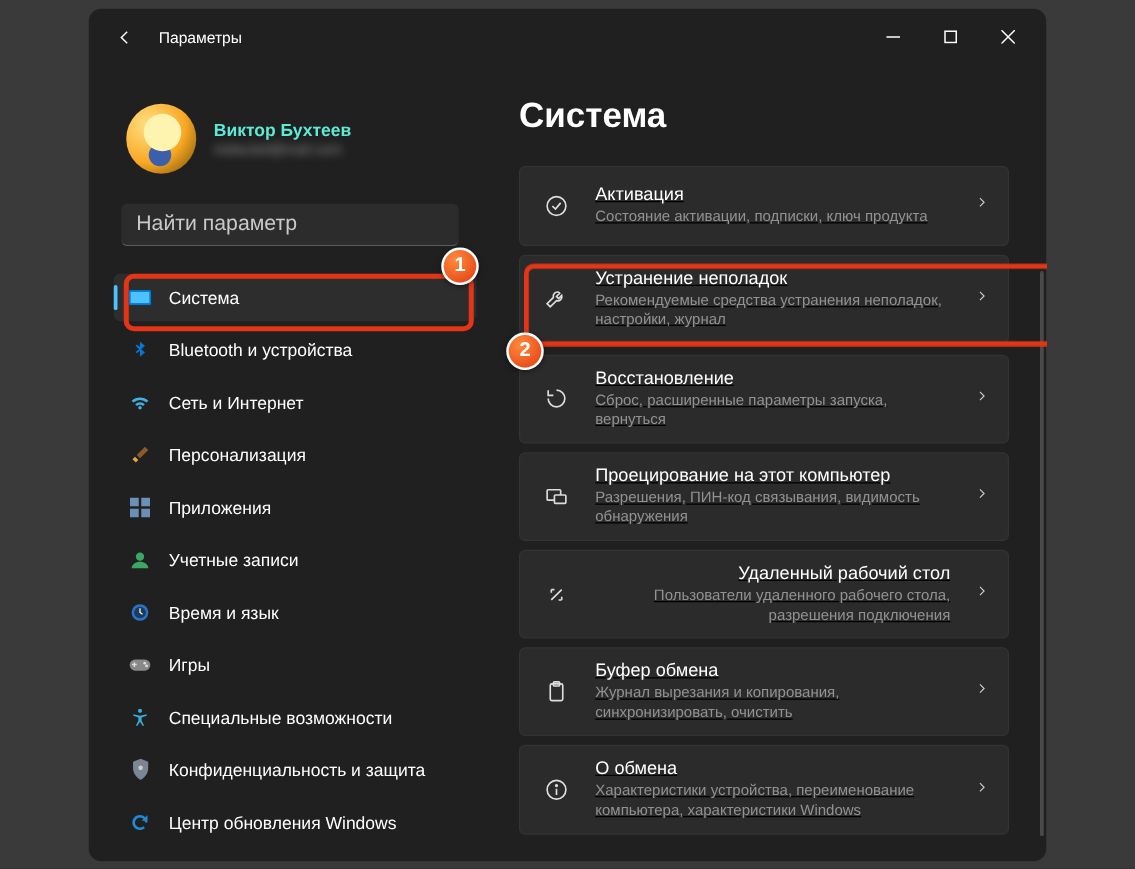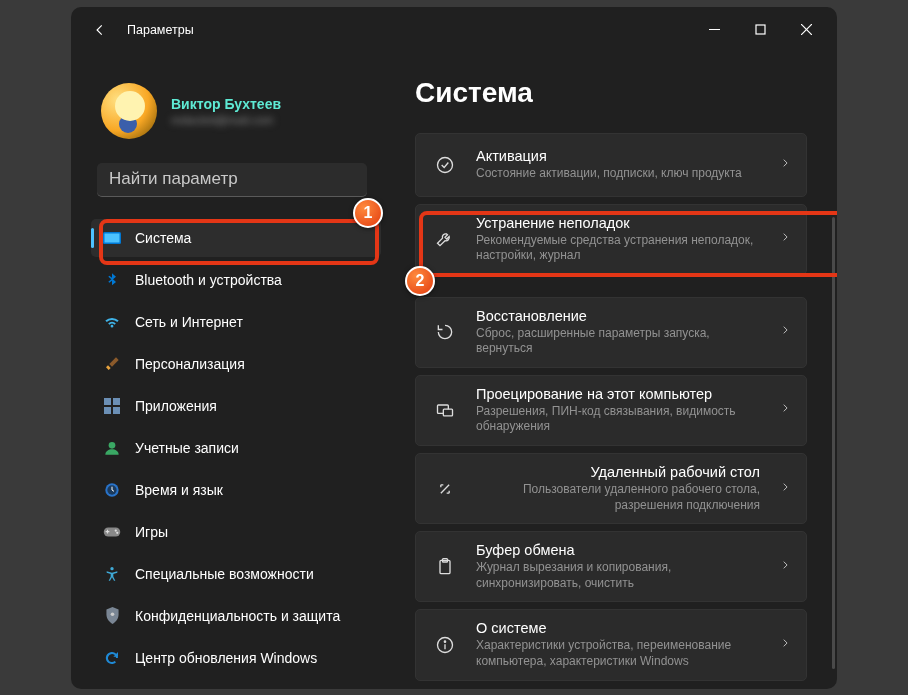--- a/index.html
+++ b/index.html
@@ -32,21 +32,21 @@
   .nav-item {
     display: flex; align-items: center; height: 38px; padding: 0 12px;
     font-size: 14px; color: #fff; border-radius: 5px; cursor: pointer; gap: 14px;
     position: relative;
   }
   .nav-item.selected { background: #2d2d2d; }
   .nav-item.selected::before { content:""; position:absolute; left:0; top:9px; bottom:9px; width:3px; background:#4cc2ff; border-radius:2px; }
   .nav-icon { width: 18px; height: 18px; display:flex; align-items:center; justify-content:center; flex-shrink:0; }
   .main { flex: 1; padding: 24px 30px 20px 24px; overflow-y: auto; }
   .page-title { color: #fff; font-size: 28px; font-weight: 600; margin-bottom: 24px; }
-  .cards { display: flex; flex-direction: column; gap: 4px; }
+  .cards { display: flex; flex-direction: column; gap: 4px; text-decoration: underline; }
   .card {
     background: #2b2b2b; border: 1px solid #333; border-radius: 5px;
     min-height: 64px; display: flex; align-items: center; padding: 10px 16px 10px 18px;
     cursor: pointer; gap: 20px; position:relative;
   }
   .card-icon { width: 22px; height: 22px; color: #ddd; flex-shrink:0; display:flex; align-items:center; justify-content:center; }
   .card-text { flex: 1; display: flex; flex-direction: column; gap: 2px; }
   .card-title { color: #fff; font-size: 14.5px; }
   .card-desc { color: #929292; font-size: 12px; line-height: 1.3; }
   .chev { color: #ccc; }
@@ -222,21 +222,21 @@
               </svg>
             </div>
             <div class="card-text">
               <div class="card-title">Активация</div>
               <div class="card-desc">Состояние активации, подписки, ключ продукта</div>
             </div>
             <div class="chev"><svg width="10" height="14" viewBox="0 0 24 24" fill="none" stroke="#ccc" stroke-width="2.2">
                 <path d="M9 4l8 8-8 8"></path>
               </svg></div>
           </div>
-          <div class="card" style="margin-bottom: 18px;">
+          <div class="card" style="margin-bottom: 5px;">
             <div class="card-icon">
               <svg width="20" height="20" viewBox="0 0 24 24" fill="none" stroke="#ddd" stroke-width="1.6">
                 <path d="M14 6a4 4 0 00-5 5l-6 6 3 3 6-6a4 4 0 005-5l-3 3-2-2 3-3z"></path>
               </svg>
             </div>
             <div class="card-text">
               <div class="card-title">Устранение неполадок</div>
               <div class="card-desc">Рекомендуемые средства устранения неполадок, настройки, журнал</div>
             </div>
             <div class="chev"><svg width="10" height="14" viewBox="0 0 24 24" fill="none" stroke="#ccc" stroke-width="2.2">
@@ -304,21 +304,21 @@
           </div>
           <div class="card" style="margin-bottom: 3px;">
             <div class="card-icon">
               <svg width="20" height="20" viewBox="0 0 24 24" fill="none" stroke="#ddd" stroke-width="1.6">
                 <circle cx="12" cy="12" r="9"></circle>
                 <line x1="12" y1="11" x2="12" y2="17"></line>
                 <circle cx="12" cy="8" r="0.8" fill="#ddd"></circle>
               </svg>
             </div>
             <div class="card-text">
-              <div class="card-title">О системе</div>
+              <div class="card-title">О обмена</div>
               <div class="card-desc">Характеристики устройства, переименование компьютера, характеристики Windows</div>
             </div>
             <div class="chev"><svg width="10" height="14" viewBox="0 0 24 24" fill="none" stroke="#ccc" stroke-width="2.2">
                 <path d="M9 4l8 8-8 8"></path>
               </svg></div>
           </div>
         </div>
     </main>
   </div>
 

